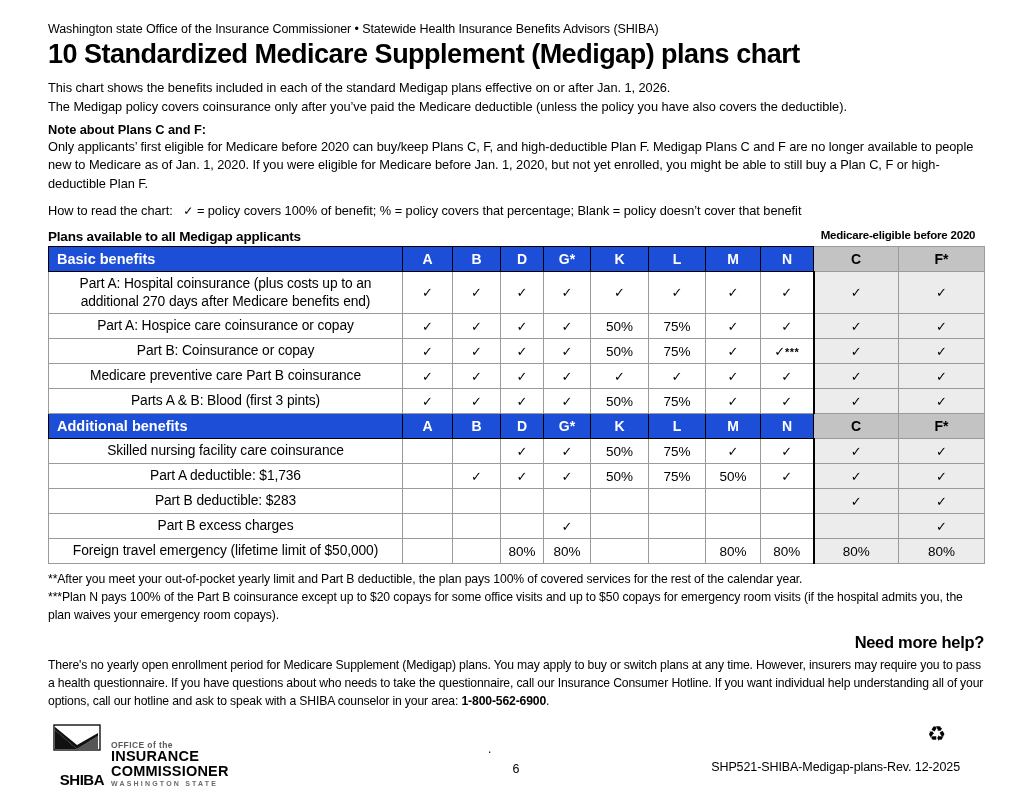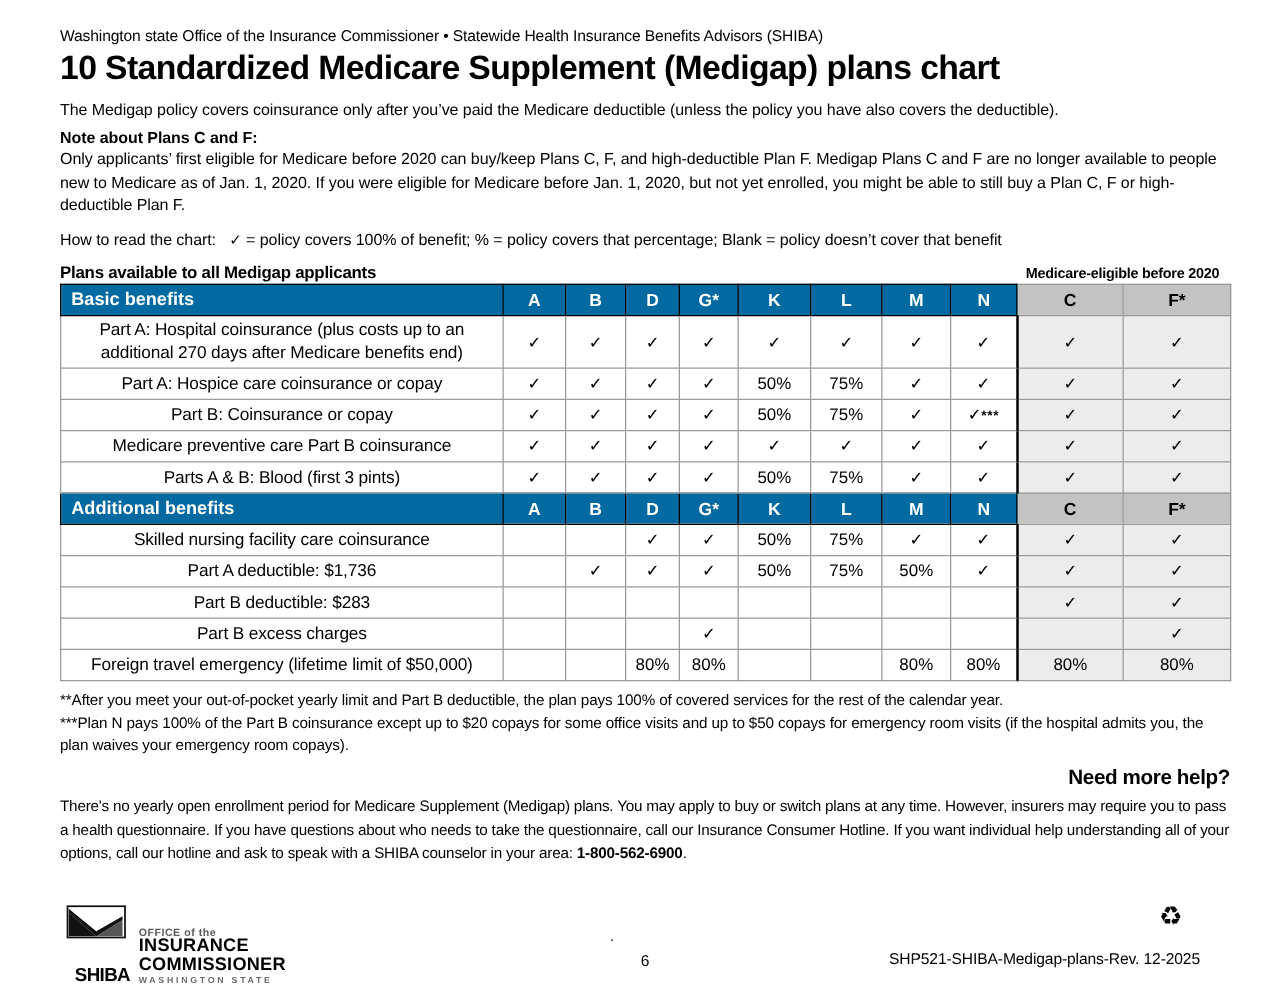--- a/index.html
+++ b/index.html
@@ -52,21 +52,21 @@
   }
   .howto {
     font-size: 12.8px;
     margin: 10px 0 0 0;
     letter-spacing: -0.05px;
   }
   .howto .chk { font-size: 12px; }
 
   .chart-headers {
     display: flex;
-    align-items: flex-end;
+    align-items: flex-start;
     margin-top: 11px;
     margin-bottom: 2px;
   }
   .chart-headers .left {
     font-size: 13.5px;
     font-weight: bold;
     letter-spacing: -0.2px;
     flex: 1 1 auto;
   }
   .chart-headers .right {
@@ -86,21 +86,21 @@
   }
   table.medigap td, table.medigap th {
     border: 1px solid #9a9a9a;
     padding: 0;
     text-align: center;
     vertical-align: middle;
     font-weight: normal;
   }
   tr.section-head th,
   tr.section-head td {
-    background: #0369a1;
+    background: #1d4ed8;
     color: #fff;
     font-weight: bold;
     height: 24px;
     border-color: #000;
     font-size: 14px;
   }
   tr.section-head th.label {
     text-align: left;
     padding-left: 8px;
     font-size: 14.5px;
@@ -232,20 +232,21 @@
 </style>
 </head>
 <body>
 
 <div class="page">
 
   <div class="org-line">Washington state Office of the Insurance Commissioner • Statewide Health Insurance Benefits Advisors (SHIBA)</div>
   <h1 class="doc-title">10 Standardized Medicare Supplement (Medigap) plans chart</h1>
 
   <div class="intro">
+    <p>This chart shows the benefits included in each of the standard Medigap plans effective on or after Jan. 1, 2026.</p>
     <p>The Medigap policy covers coinsurance only after you’ve paid the Medicare deductible (unless the policy you have also covers the deductible).</p>
     <div class="note-head">Note about Plans C and F:</div>
     <div class="note-body">Only applicants’ first eligible for Medicare before 2020 can buy/keep Plans C, F, and high-deductible Plan F. Medigap Plans C and F are no longer available to people new to Medicare as of Jan. 1, 2020. If you were eligible for Medicare before Jan. 1, 2020, but not yet enrolled, you might be able to still buy a Plan C, F or high-deductible Plan F.</div>
     <div class="howto">
       <span>How to read the chart:</span>
       &nbsp; <span class="chk">✓</span>
       <span>=  policy covers 100% of benefit; % = policy covers that percentage; Blank = policy doesn’t cover that benefit</span>
     </div>
   </div>
 

